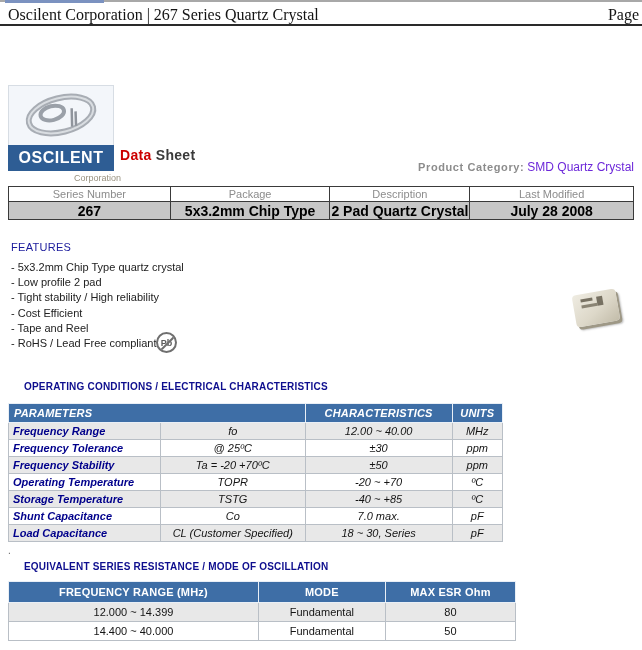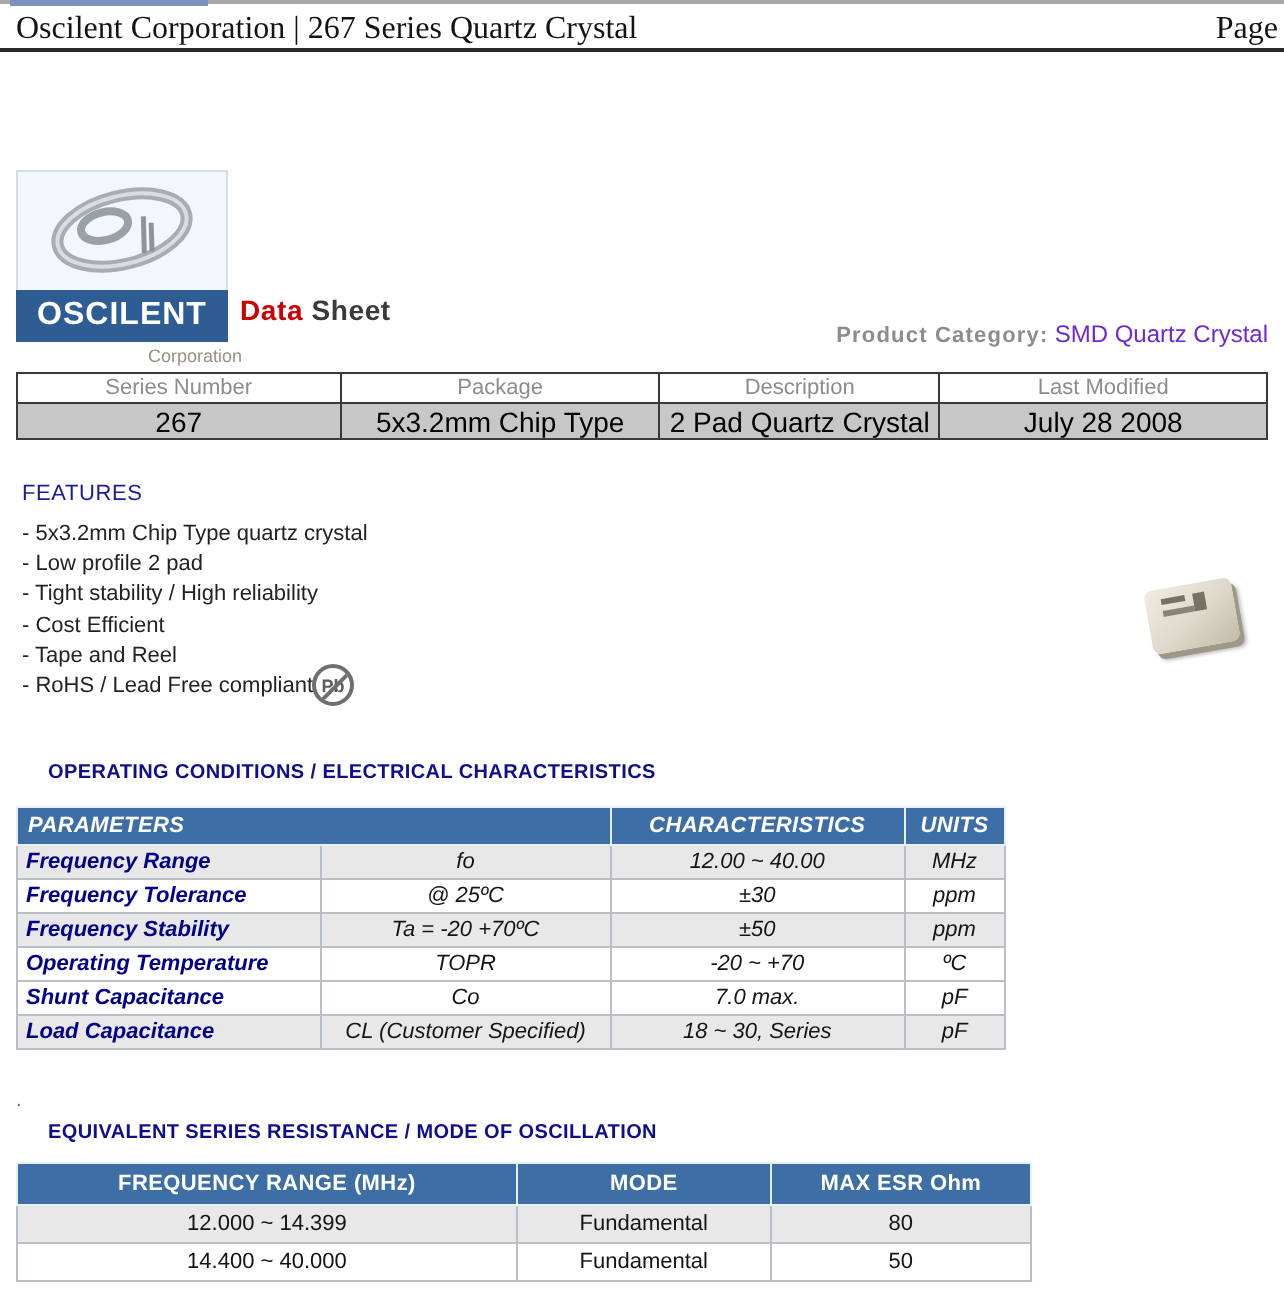--- a/index.html
+++ b/index.html
@@ -44,21 +44,21 @@
 
   
   table { border-collapse: collapse; }
   .info-table { position: absolute; left: 8px; top: 186px; width: 626px; border: 1px solid #3a3a3a; }
   .info-table th {
     background: #ffffff; color: #8c8c8c; font-weight: normal; font-size: 11px;
     border: 1px solid #3a3a3a; height: 15px; text-align: center;
   }
   .info-table td {
     background: #c7c7c7; color: #000; font-size: 14px;
-    border: 1px solid #3a3a3a; height: 18px; text-align: center;
+    border: 1px solid #3a3a3a; height: 18px; text-align: center; font-weight: bold;
   }
 
   
   .features { position: absolute; left: 11px; top: 241px; }
   .features-title { color: #1a1a9c; font-size: 11px; letter-spacing: 0.3px; margin-bottom: 7px; }
   .feature-item { font-size: 11px; color: #222; line-height: 15.2px; }
 
   .pb-icon {
     position: absolute; left: 156px; top: 332px; width: 21px; height: 21px;
     border: 2px solid #6f6f6f; border-radius: 50%;
@@ -222,20 +222,26 @@
     <td>Ta = -20 +70ºC</td>
     <td>±50</td>
     <td>ppm</td>
   </tr>
   <tr class="plain">
     <td class="param">Operating Temperature</td>
     <td>TOPR</td>
     <td>-20 ~ +70</td>
     <td>ºC</td>
   </tr>
+  <tr class="alt">
+    <td class="param">Storage Temperature</td>
+    <td>TSTG</td>
+    <td>-40 ~ +85</td>
+    <td>ºC</td>
+  </tr>
   <tr class="plain">
     <td class="param">Shunt Capacitance</td>
     <td>Co</td>
     <td>7.0 max.</td>
     <td>pF</td>
   </tr>
   <tr class="alt">
     <td class="param">Load Capacitance</td>
     <td>CL (Customer Specified)</td>
     <td>18 ~ 30, Series</td>

